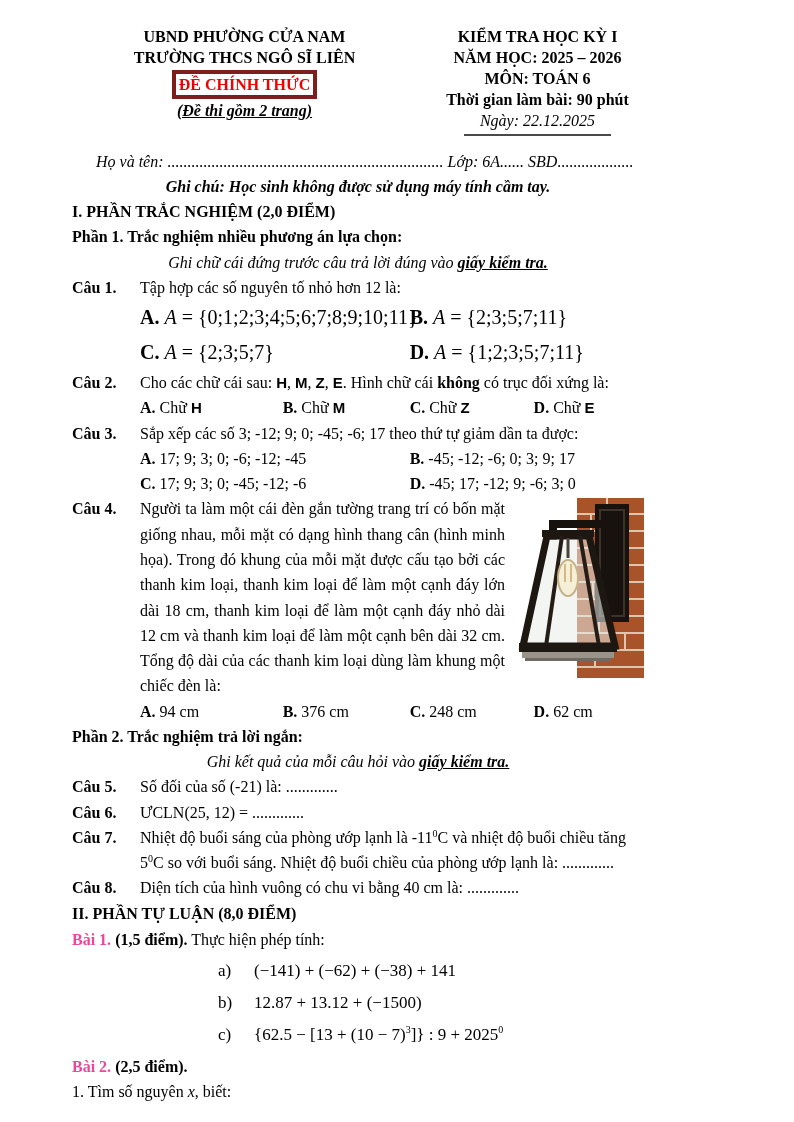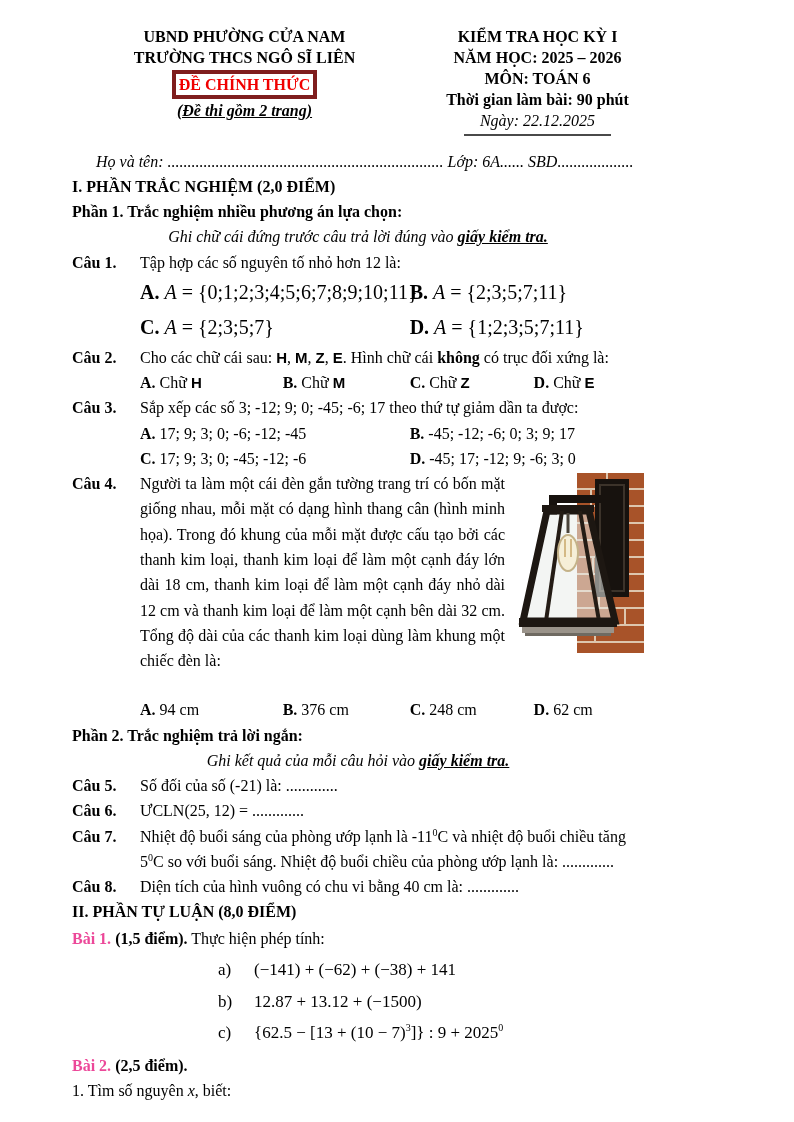--- a/index.html
+++ b/index.html
@@ -29,21 +29,21 @@
   .o2{display:grid;grid-template-columns:53.5% 46.5%;}
   .o4{display:grid;grid-template-columns:28.3% 25.2% 24.6% 21.9%;}
   .opt{white-space:nowrap;}
   .math{font-size:20px;line-height:1.75;}
   .mi{font-style:italic;}
   .b{font-weight:bold;}
   .sans{font-family:"Liberation Sans",sans-serif;font-weight:bold;font-size:15px;}
   .sup{vertical-align:super;font-size:10px;line-height:0;}
   .just{text-align:justify;}
   .lamp-wrap{float:right;width:127px;height:180px;margin:2px 0 4px 12px;}
-  .clr{clear:right;margin-top:24px;}
+  .clr{clear:right;}
   
   .ex-head{margin-top:1px;}
   .ex-label{color:#ec4899;font-weight:bold;}
   .ex-points{font-weight:bold;margin-top:13px;}
   .math-item{display:flex;margin:7px 0 7px 146px;font-size:17px;line-height:1.45;}
   .math-item .ik{flex:none;width:36px;}
 </style>
 </head>
 <body>
 
@@ -61,20 +61,21 @@
     <div class="hdr-r">
       <div>KIỂM TRA HỌC KỲ I</div>
       <div>NĂM HỌC: 2025 – 2026</div>
       <div>MÔN: TOÁN 6</div>
       <div>Thời gian làm bài: 90 phút</div>
       <div><span class="date-wrap">Ngày: 22.12.2025</span></div>
     </div>
   </div>
 
   <div class="student">Họ và tên: ..................................................................... Lớp: 6A......  SBD...................</div>
+  <div class="note-c">Ghi chú: Học sinh không được sử dụng máy tính cầm tay.</div>
 
   <div class="h1">I. PHẦN TRẮC NGHIỆM (2,0 ĐIỂM)</div>
   <div class="h1">Phần 1. Trắc nghiệm nhiều phương án lựa chọn:</div>
   <div class="instr">
     <span>Ghi chữ cái đứng trước câu trả lời đúng vào </span><span class="em-u">giấy kiểm tra.</span>
   </div>
 
   <div class="q">
     <span class="q-label">Câu 1.</span>
     <div class="q-body">

